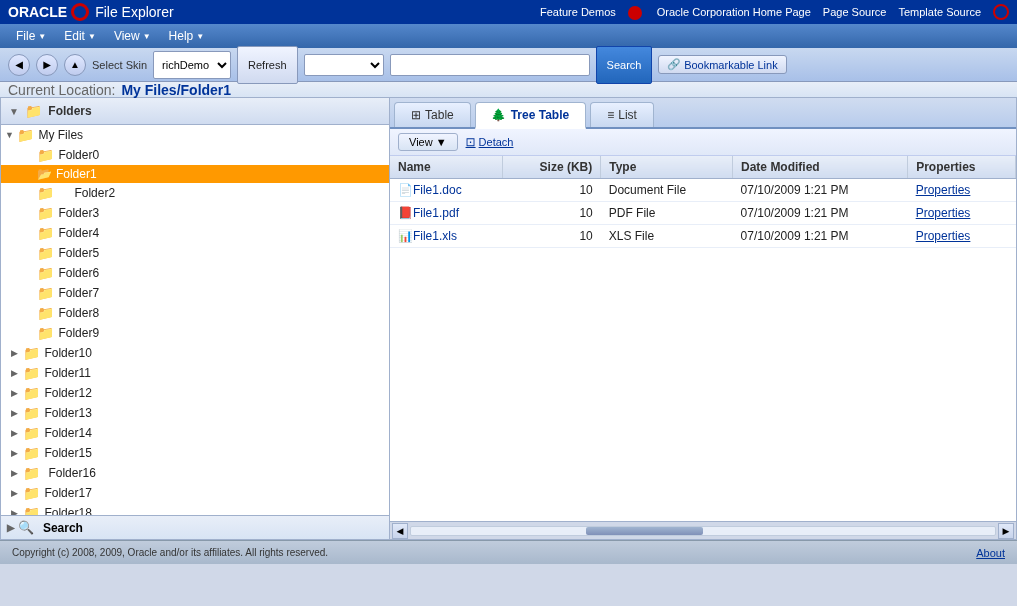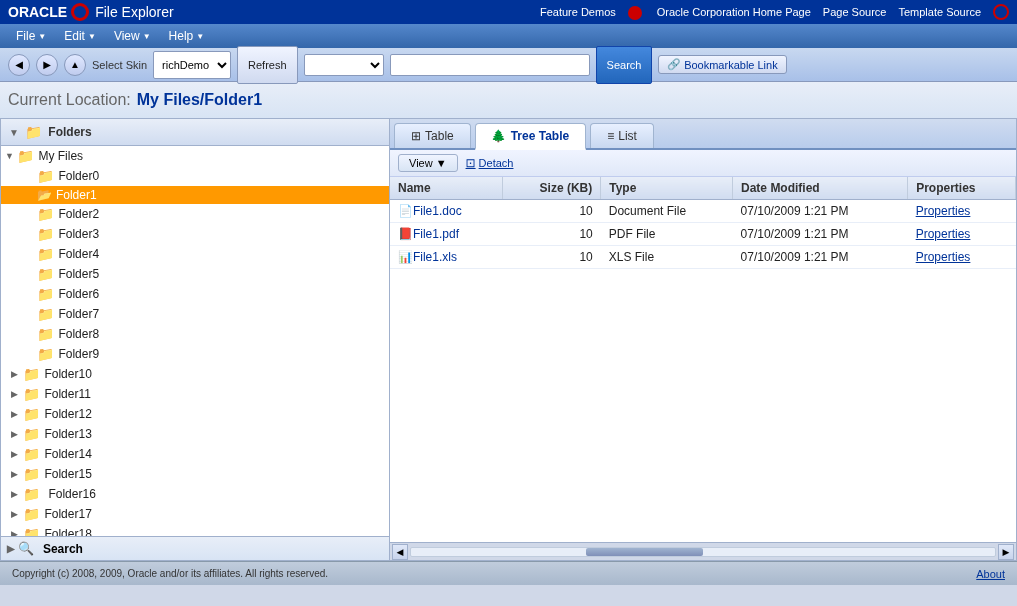--- a/index.html
+++ b/index.html
@@ -127,26 +127,26 @@
       gap: 3px;
       background: linear-gradient(to bottom, #f0f4ff, #d0daf0);
       border: 1px solid #8899bb;
       border-radius: 3px;
       padding: 2px 8px;
     }
 
     
     #location-bar {
       background: linear-gradient(to bottom, #e8eef8, #d8e4f4);
-      height: 37px;
+      height: 16px;
       display: flex;
       align-items: center;
       padding: 0 8px;
       border-bottom: 1px solid #a0b0cc;
-      font-size: 16px;
+      font-size: 14px;
       color: #333;
     }
     #location-bar .location-label { color: #666; margin-right: 6px; }
     #location-bar .location-path { color: #003399; font-weight: bold; }
 
     
     #main {
       display: flex;
       height: calc(606px - 24px - 36px - 24px - 34px - 22px - 24px);
       background: #d0d8e8;
@@ -459,21 +459,21 @@
 
         <div class="tree-item selected" style="padding-left:24px;">
           <span class="tree-arrow"></span>
           <span style="margin-right:4px;">📂</span>
           <span>Folder1</span>
         </div>
 
         <div class="tree-item" style="padding-left:24px;">
           <span class="tree-arrow"></span>
             <span class="folder-icon-sm">📁</span>
-            <span style="margin-left:4px;">Folder2</span>
+            <span style="margin-left:20px;">Folder2</span>
         </div>
         <div class="tree-item" style="padding-left:24px;">
           <span class="tree-arrow"></span>
             <span class="folder-icon-sm">📁</span>
             <span style="margin-left:4px;">Folder3</span>
         </div>
         <div class="tree-item" style="padding-left:24px;">
           <span class="tree-arrow"></span>
             <span class="folder-icon-sm">📁</span>
             <span style="margin-left:4px;">Folder4</span>

